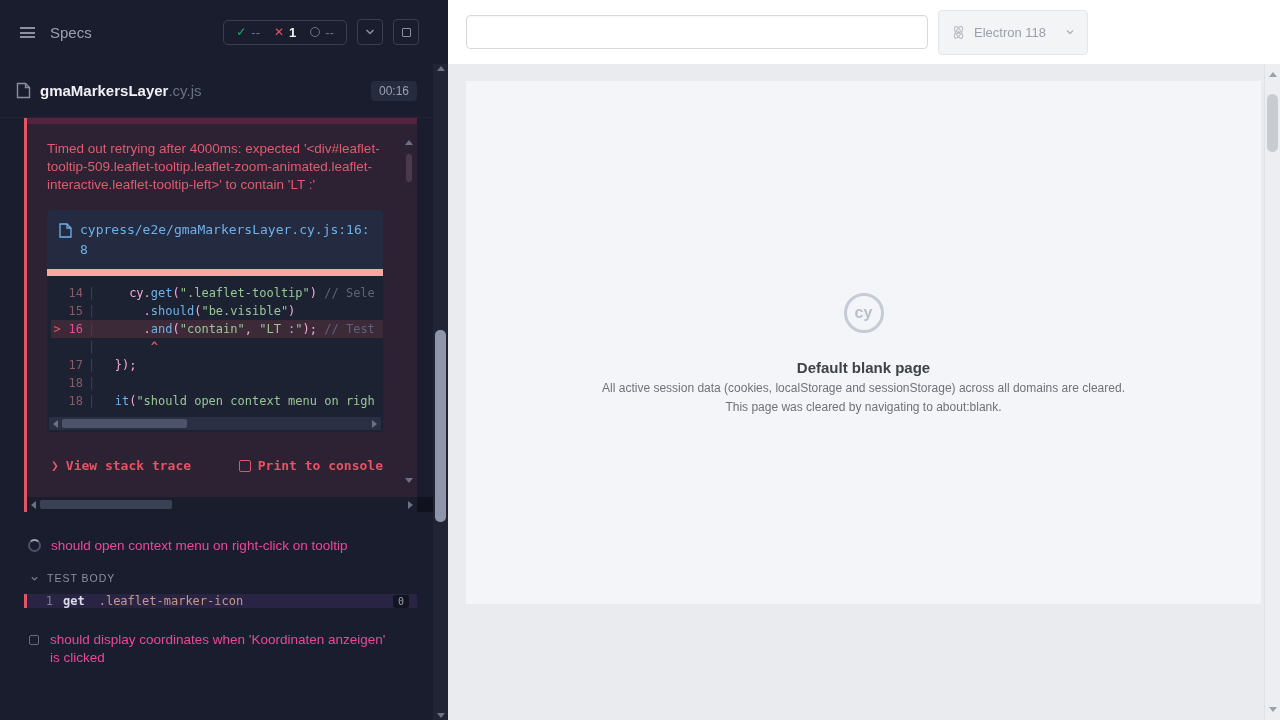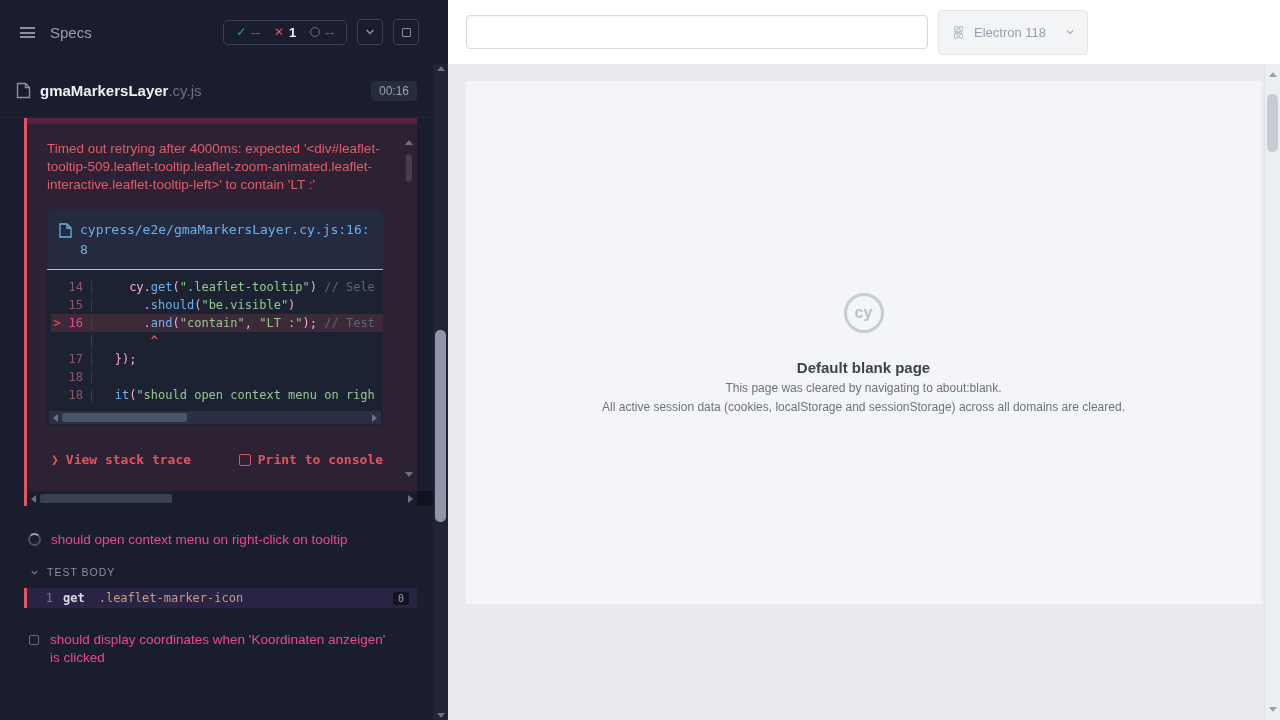--- a/index.html
+++ b/index.html
@@ -29,21 +29,21 @@
   .duration { margin-left:auto; background:#262b3d; color:#9aa0b4; font-size:12px; padding:3px 8px; border-radius:4px; }
 
   .rep-scroll { flex:1; display:flex; flex-direction:column; overflow:hidden; }
 
   
   .err-wrap { margin:0 16px 0 24px; border-left:3px solid #e45464; position:relative; }
   .err-top { height:6px; background:#55233d; }
   .err-block { background:#2c2233; padding:16px 26px 6px 20px; position:relative; }
   .err-msg { color:#e05c6e; font-size:13.5px; line-height:18px; max-width:345px; }
   .code-frame { margin:16px 2px 0 0; background:#1d2232; border-radius:4px; overflow:hidden; max-width:336px; }
-  .cf-header { display:flex; gap:8px; padding:10px 12px; background:#242a40; border-bottom:1px solid #fca5a5; align-items:flex-start; }
+  .cf-header { display:flex; gap:8px; padding:10px 12px; background:#242a40; border-bottom:7px solid #fca5a5; align-items:flex-start; }
   .cf-file { font-family:"DejaVu Sans Mono",monospace; font-size:13px; color:#6fb1e8; word-break:break-all; line-height:1.5; cursor:pointer; }
   .code-lines { padding:8px 0 4px 4px; font-family:"DejaVu Sans Mono",monospace; font-size:12px; line-height:18px; overflow:hidden; }
   .code-line { display:flex; white-space:pre; }
   .code-line .mk { width:12px; color:#e45464; text-align:center; }
   .code-line .gut { width:20px; text-align:right; color:#8a5a66; }
   .code-line.hl .gut { color:#ec4899; }
   .code-line .pipe { color:#3b4158; margin:0 5px; }
   .code-line .src { overflow:hidden; }
   .code-line.hl { background:rgba(228,84,100,0.16); }
   .tk-pl { color:#f9a8d4; } .tk-fn { color:#6fb1e8; } .tk-st { color:#97c793; } .tk-cm { color:#5c6378; } .tk-ca { color:#e45464; font-weight:bold; }
@@ -261,22 +261,22 @@
             </svg>
         </span>
       </button>
     </header>
 
     <div class="aut-outer">
       <div class="aut">
         <div class="blank-msg">
           <div class="cy-logo">cy</div>
           <h2>Default blank page</h2>
+          <p>All active session data (cookies, localStorage and sessionStorage) across all domains are cleared.</p>
           <p>This page was cleared by navigating to about:blank.</p>
-          <p>All active session data (cookies, localStorage and sessionStorage) across all domains are cleared.</p>
         </div>
       </div>
       <div class="aut-scrollbar">
         <span class="tri u"></span>
         <span class="thumb"></span>
         <span class="tri d"></span>
       </div>
     </div>
   </main>
 

